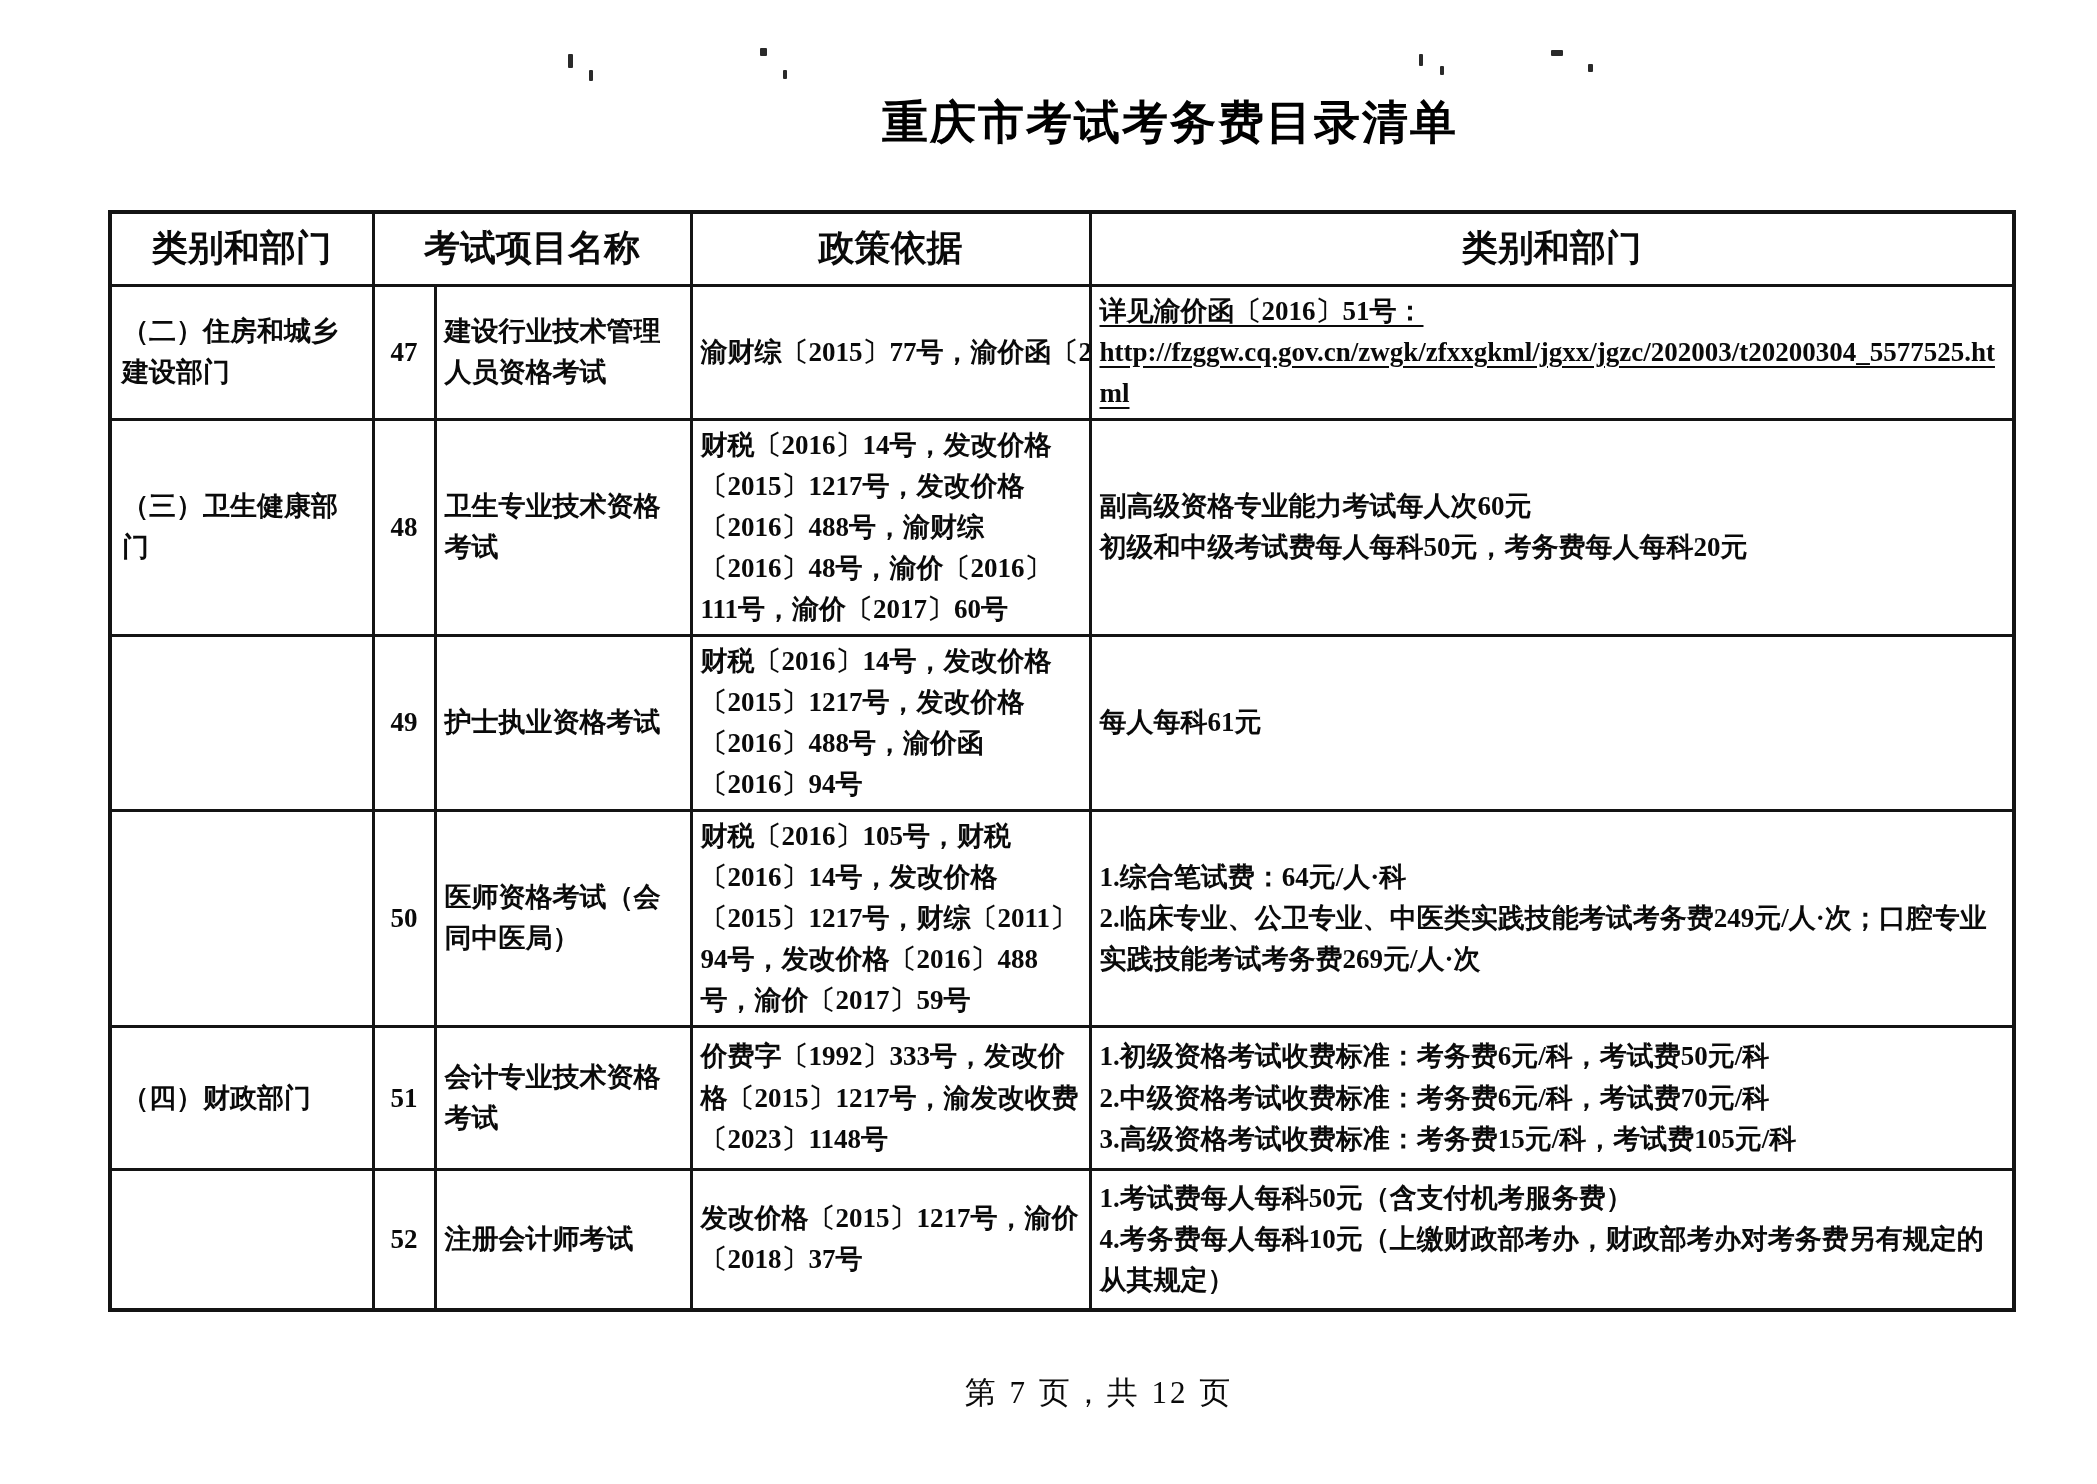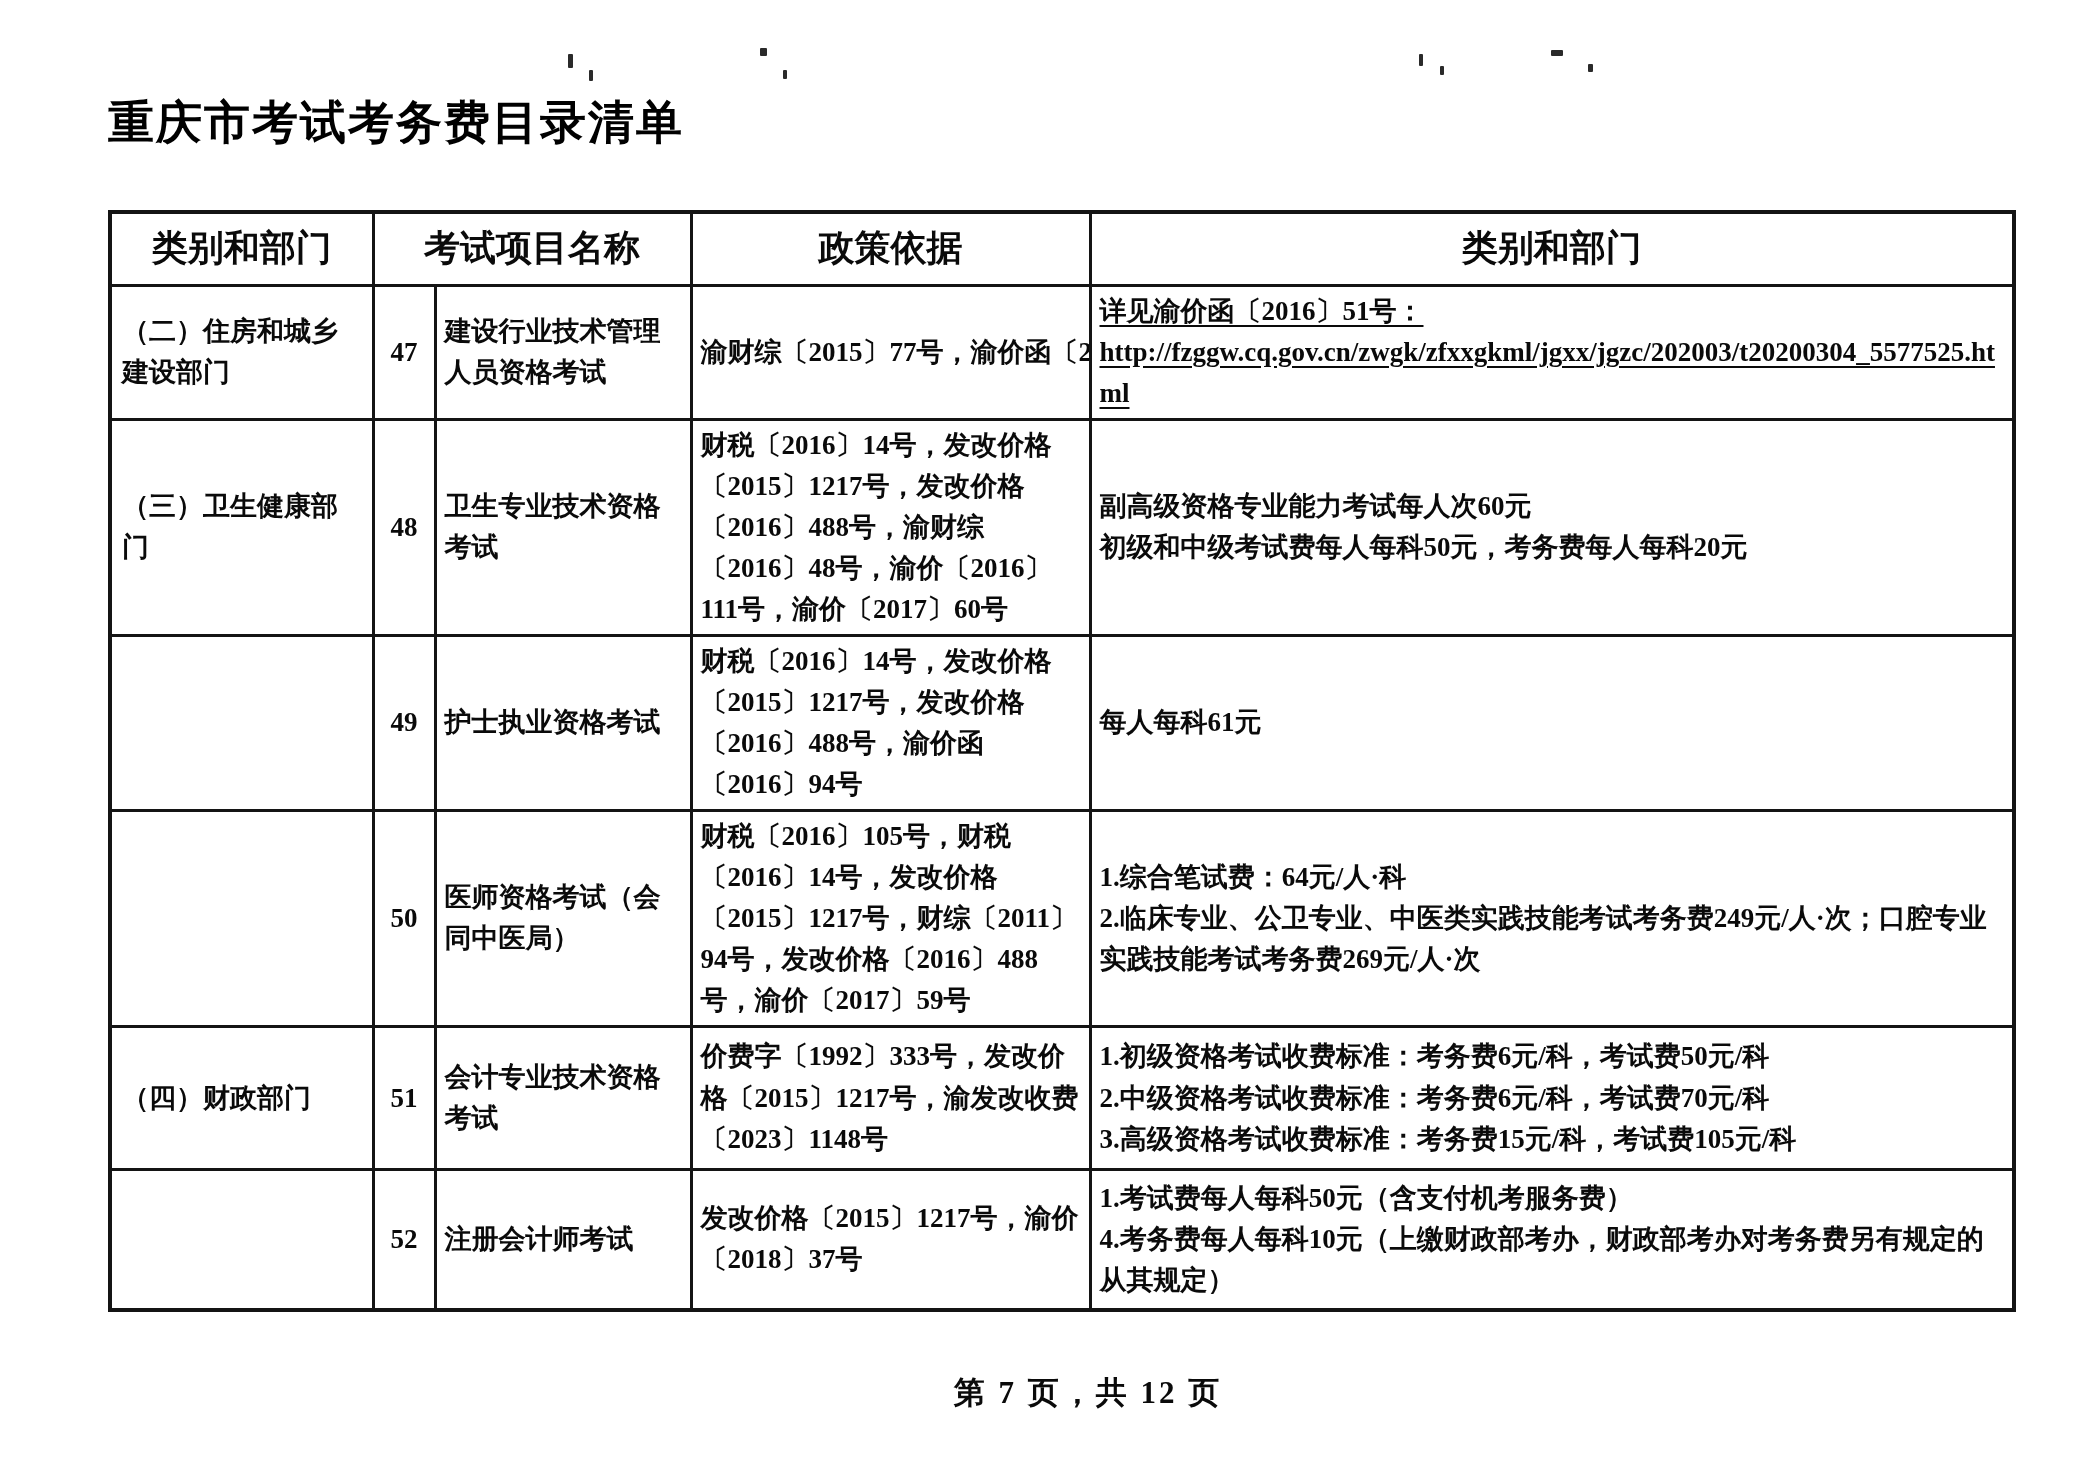--- a/index.html
+++ b/index.html
@@ -8,21 +8,21 @@
     width:2097px;height:1484px;
     background:#ffffff;
     overflow:hidden;
     font-family:"Liberation Serif","DejaVu Serif",serif;
     color:#0a0a0a;
   }
   .doc-title{
     position:absolute;
     left:108px;top:92px;
     width:1350px;
-    text-align:left;
+    text-align:right;
     font-size:46px;
     font-weight:bold;
     letter-spacing:2px;
     color:#000;
   }
   table.fee-table{
     position:absolute;
     left:108px;top:210px;
     width:1904px;
     border-collapse:collapse;
@@ -58,25 +58,25 @@
   
   .fee-table tbody tr:nth-of-type(1){height:132px;}
   .fee-table tbody tr:nth-of-type(2){height:165px;}
   .fee-table tbody tr:nth-of-type(3){height:138px;}
   .fee-table tbody tr:nth-of-type(4){height:187px;}
   .fee-table tbody tr:nth-of-type(5){height:143px;}
   .fee-table tbody tr:nth-of-type(6){height:140px;}
   .fee-table tbody tr:nth-of-type(7){height:127px;}
   .page-footer{
     position:absolute;
-    left:108px;top:1372px;
+    left:119px;top:1372px;
     width:1904px;
     text-align:center;
     font-size:31px;
-    font-weight:700;
+    font-weight:400;
     letter-spacing:3px;
     padding-left:28px;
   }
   .speck{
     position:absolute;
     background:#2a2a2a;
     border-radius:1px;
   }
 </style>
 </head>

